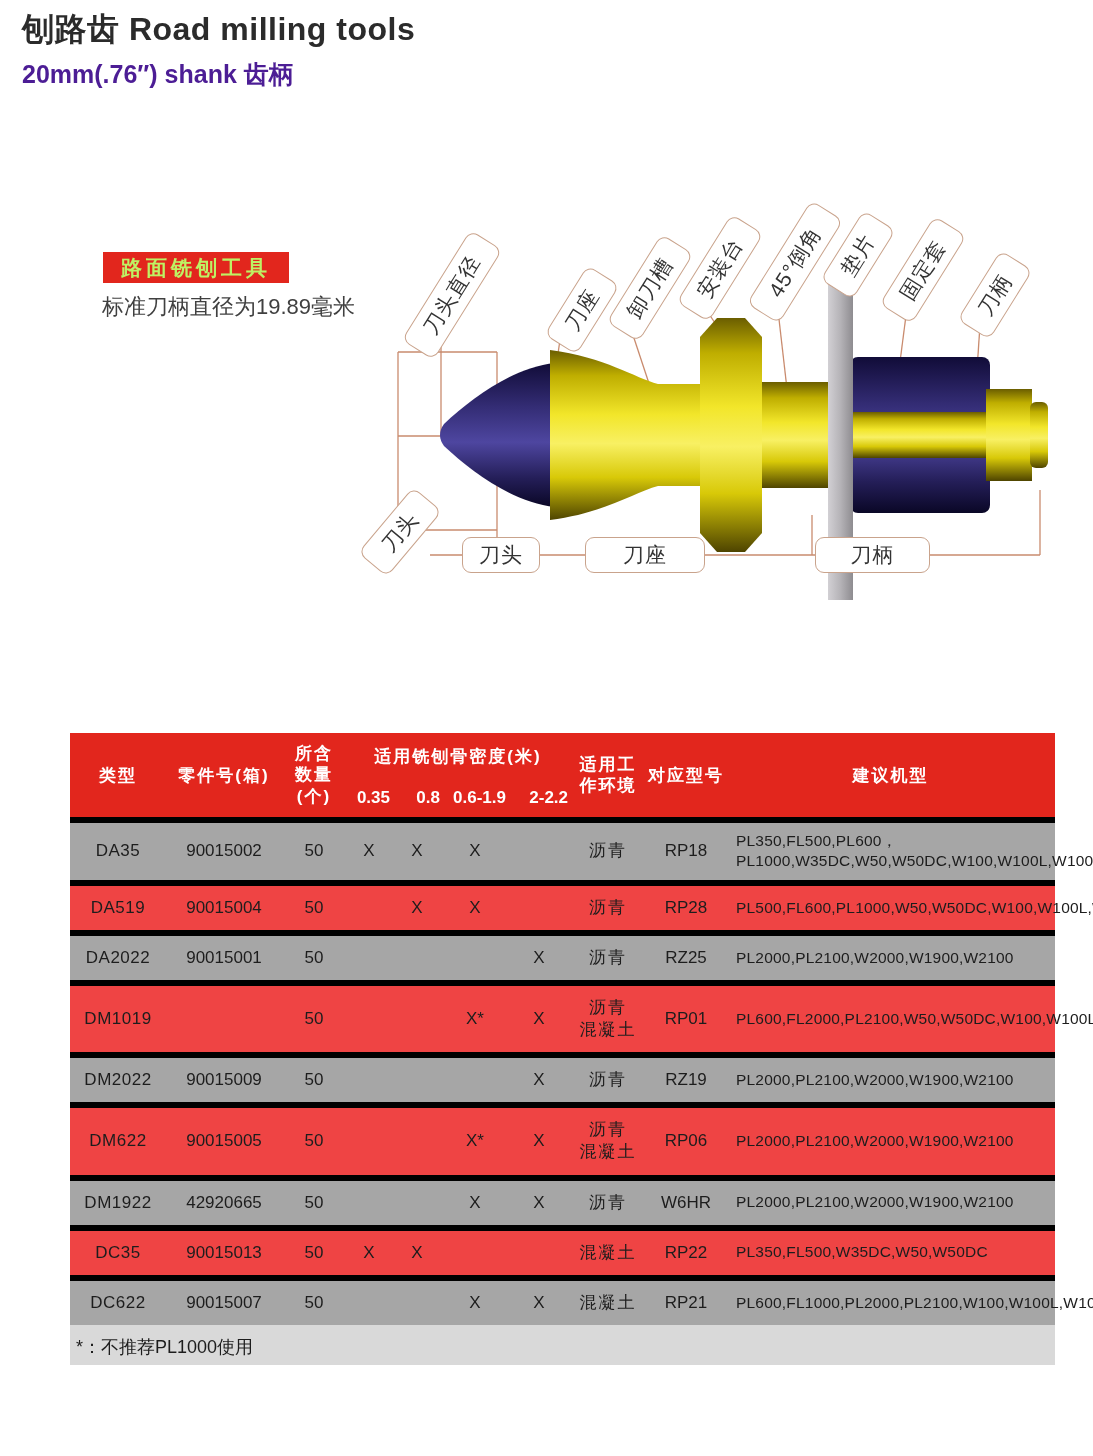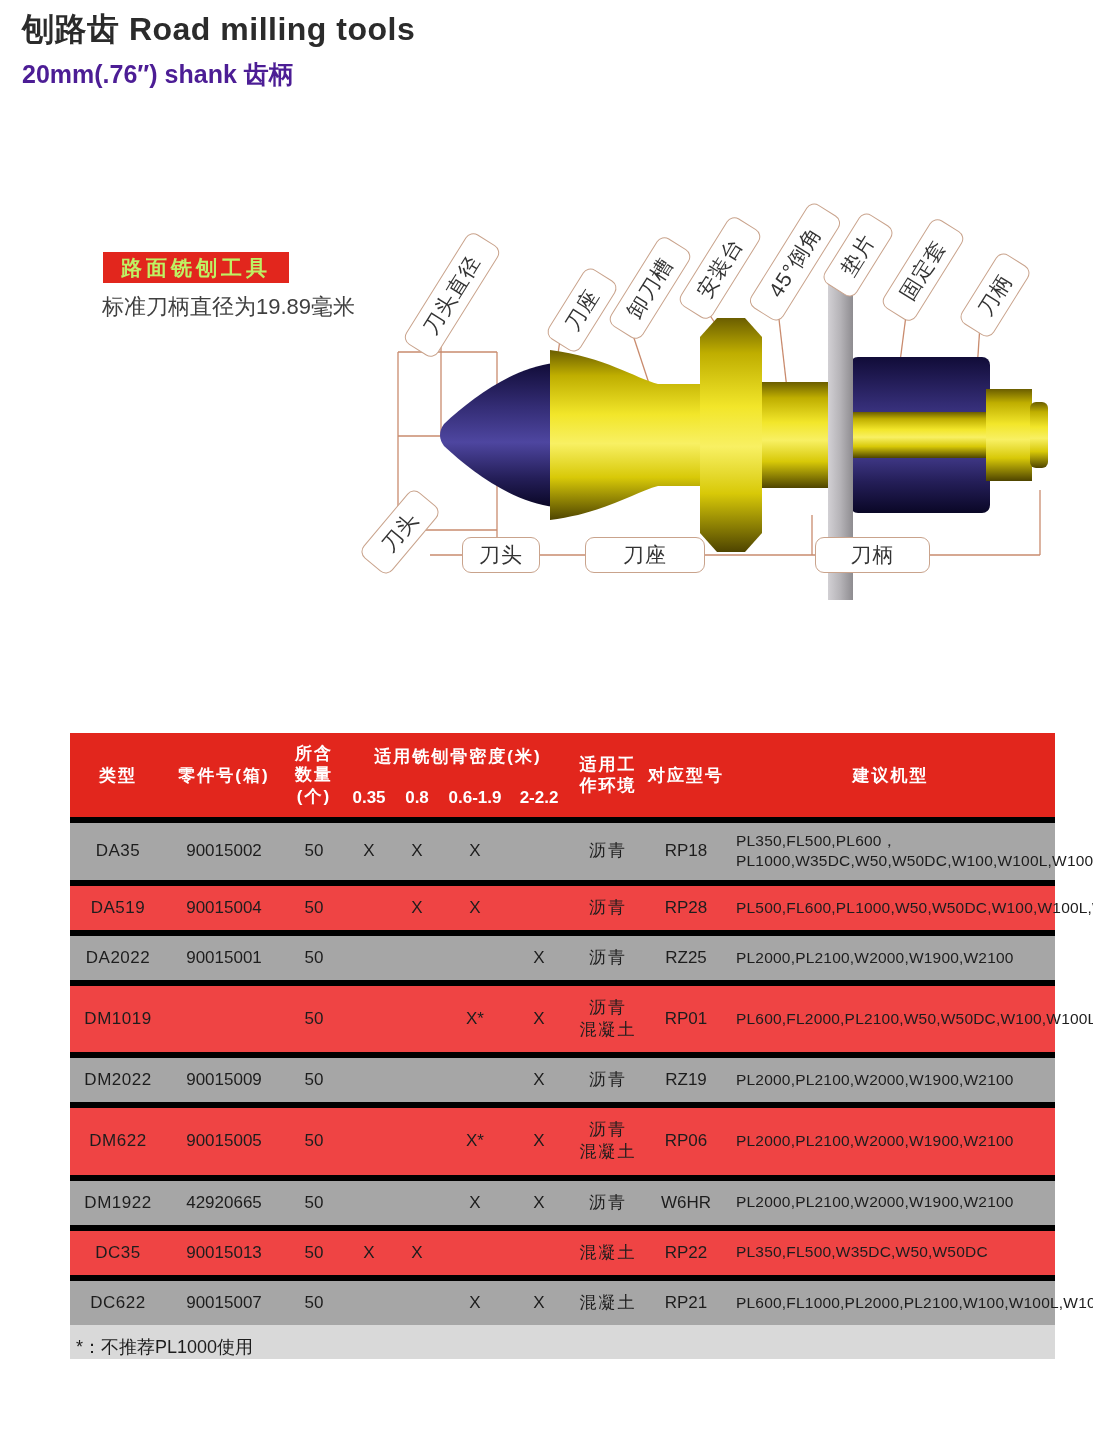--- a/index.html
+++ b/index.html
@@ -22,31 +22,31 @@
   .rot45{transform:rotate(-50deg);}
 
   
   .tnote{position:absolute;left:78px;top:696px;font-size:17.5px;color:#2c2c2c;}
 
   
   .ctable{position:absolute;left:70px;top:733px;width:985px;border-collapse:collapse;table-layout:fixed;}
   .ctable th{background:#e2261d;color:#fff;font-weight:bold;font-size:17px;letter-spacing:2px;
              padding:2px 2px;text-align:center;vertical-align:middle;}
   .ctable .hrow1 th{height:42px;}
-  .ctable .hrow2 th{height:34px;letter-spacing:0;}
+  .ctable .hrow2 th{height:34px;letter-spacing:0;text-align:right;}
   .ctable td{font-size:17px;color:#1d1d1d;text-align:center;vertical-align:middle;padding:11px 3px;}
   .ctable tr.dark td{background:#a6a6a6;}
   .ctable tr.light td{background:#ef4444;}
   .ctable tbody tr{border-top:6px solid #000000;}
   .ctable thead{border-bottom:3px solid #fff;}
   .pre{white-space:pre-line;line-height:1.25;}
   .ctable td.c7{white-space:pre-line;line-height:1.3;letter-spacing:2px;}
   .ctable td.c9{text-align:left;font-size:15.5px;line-height:1.32;padding:8px 6px 8px 10px;letter-spacing:.2px;}
   .ctable td.c0{letter-spacing:.5px;}
-  .ctable .footnote{background:#d9d9d9;text-align:left;font-size:18px;padding:10px 2px 0 6px;color:#1d1d1d;}
+  .ctable .footnote{background:#d9d9d9;text-align:left;font-size:18px;padding:10px 2px 6px 6px;color:#1d1d1d;}
 </style>
 </head>
 <body>
 
 <div class="page">
 
   <div class="title">刨路齿 Road milling tools</div>
   <div class="subtitle">20mm(.76″) shank 齿柄</div>
 
   <div class="red-tag">路面铣刨工具</div>

